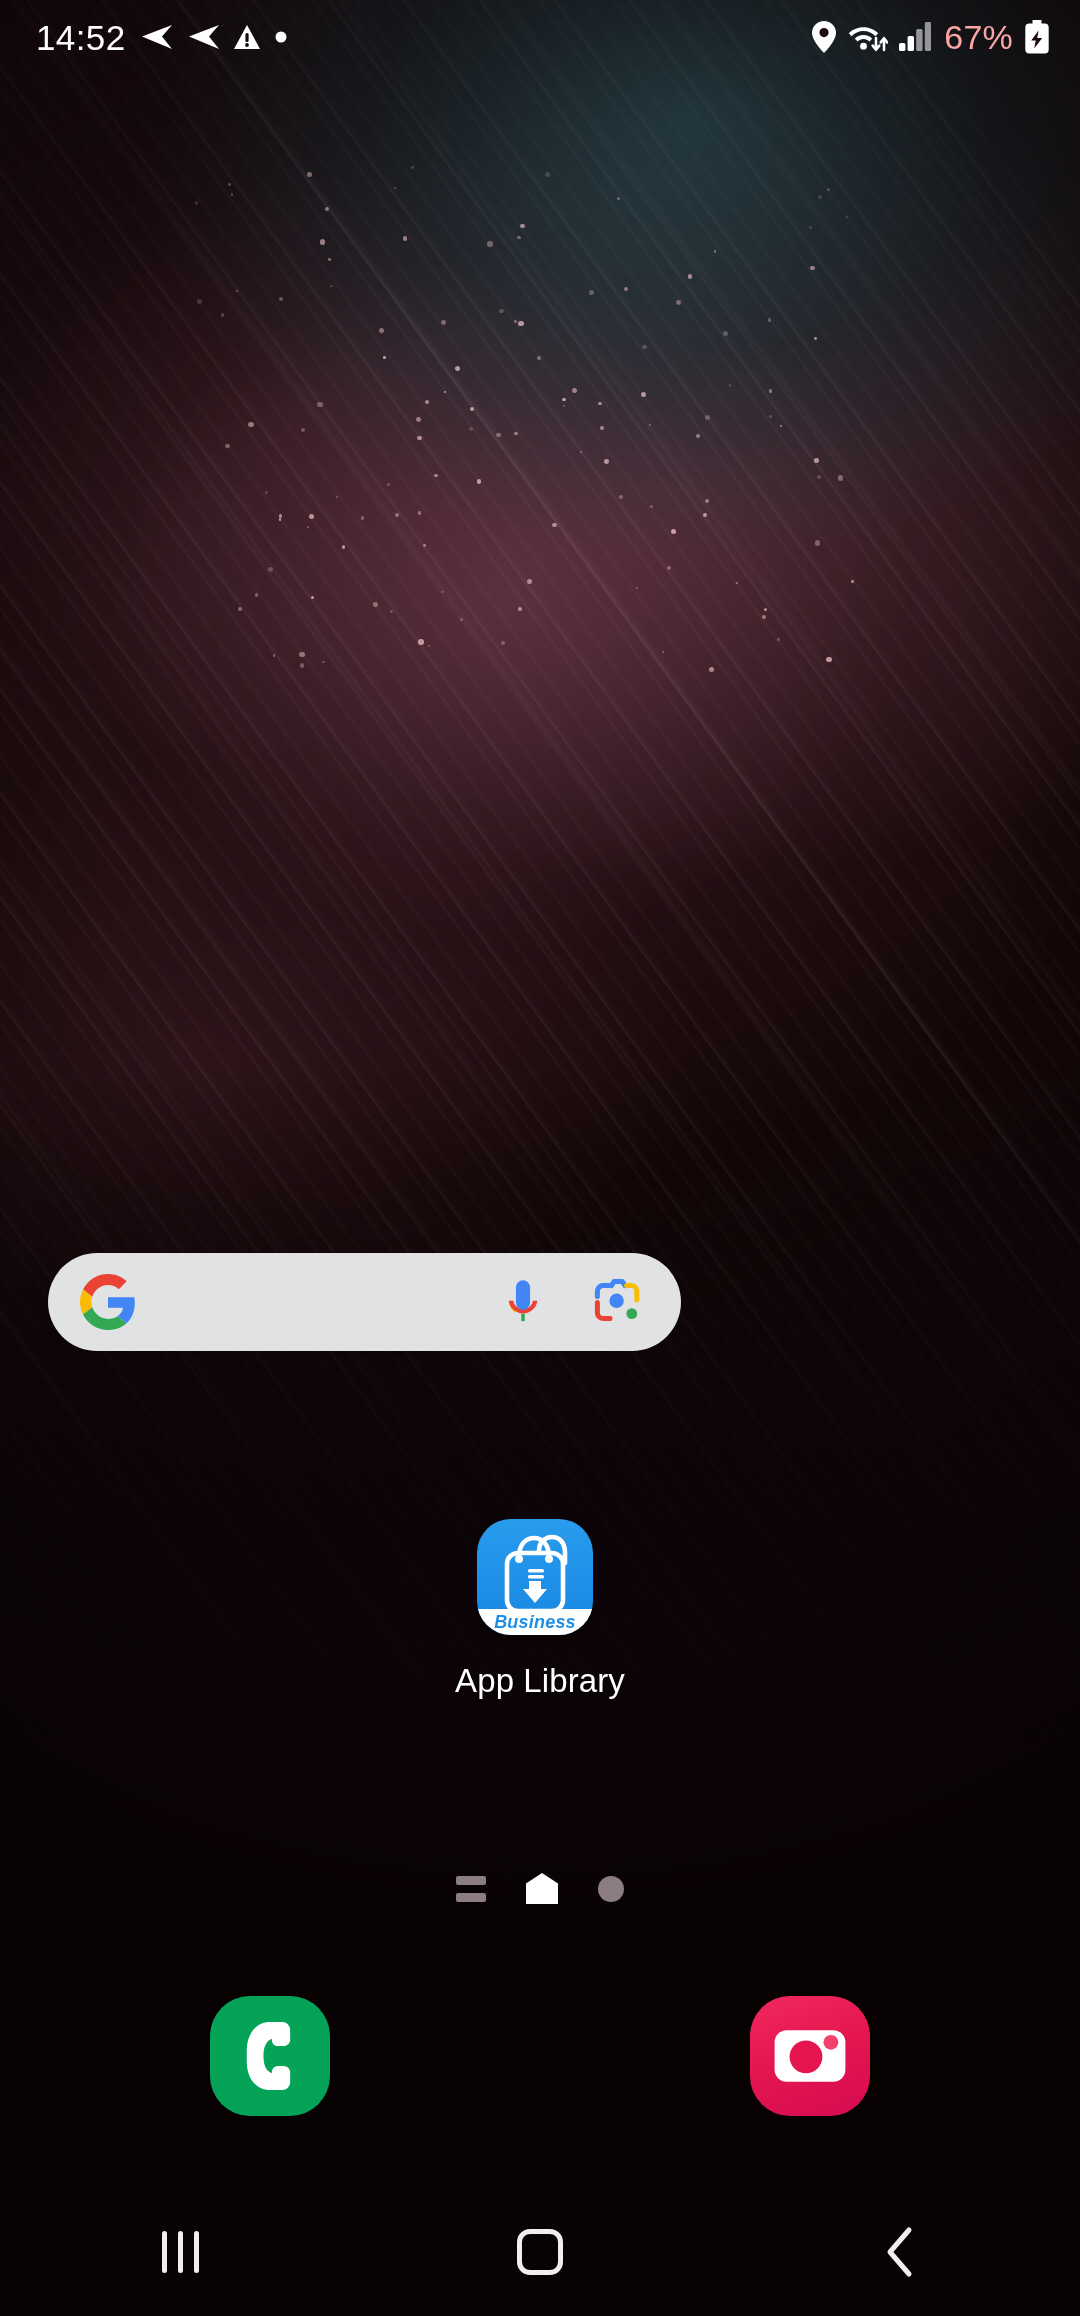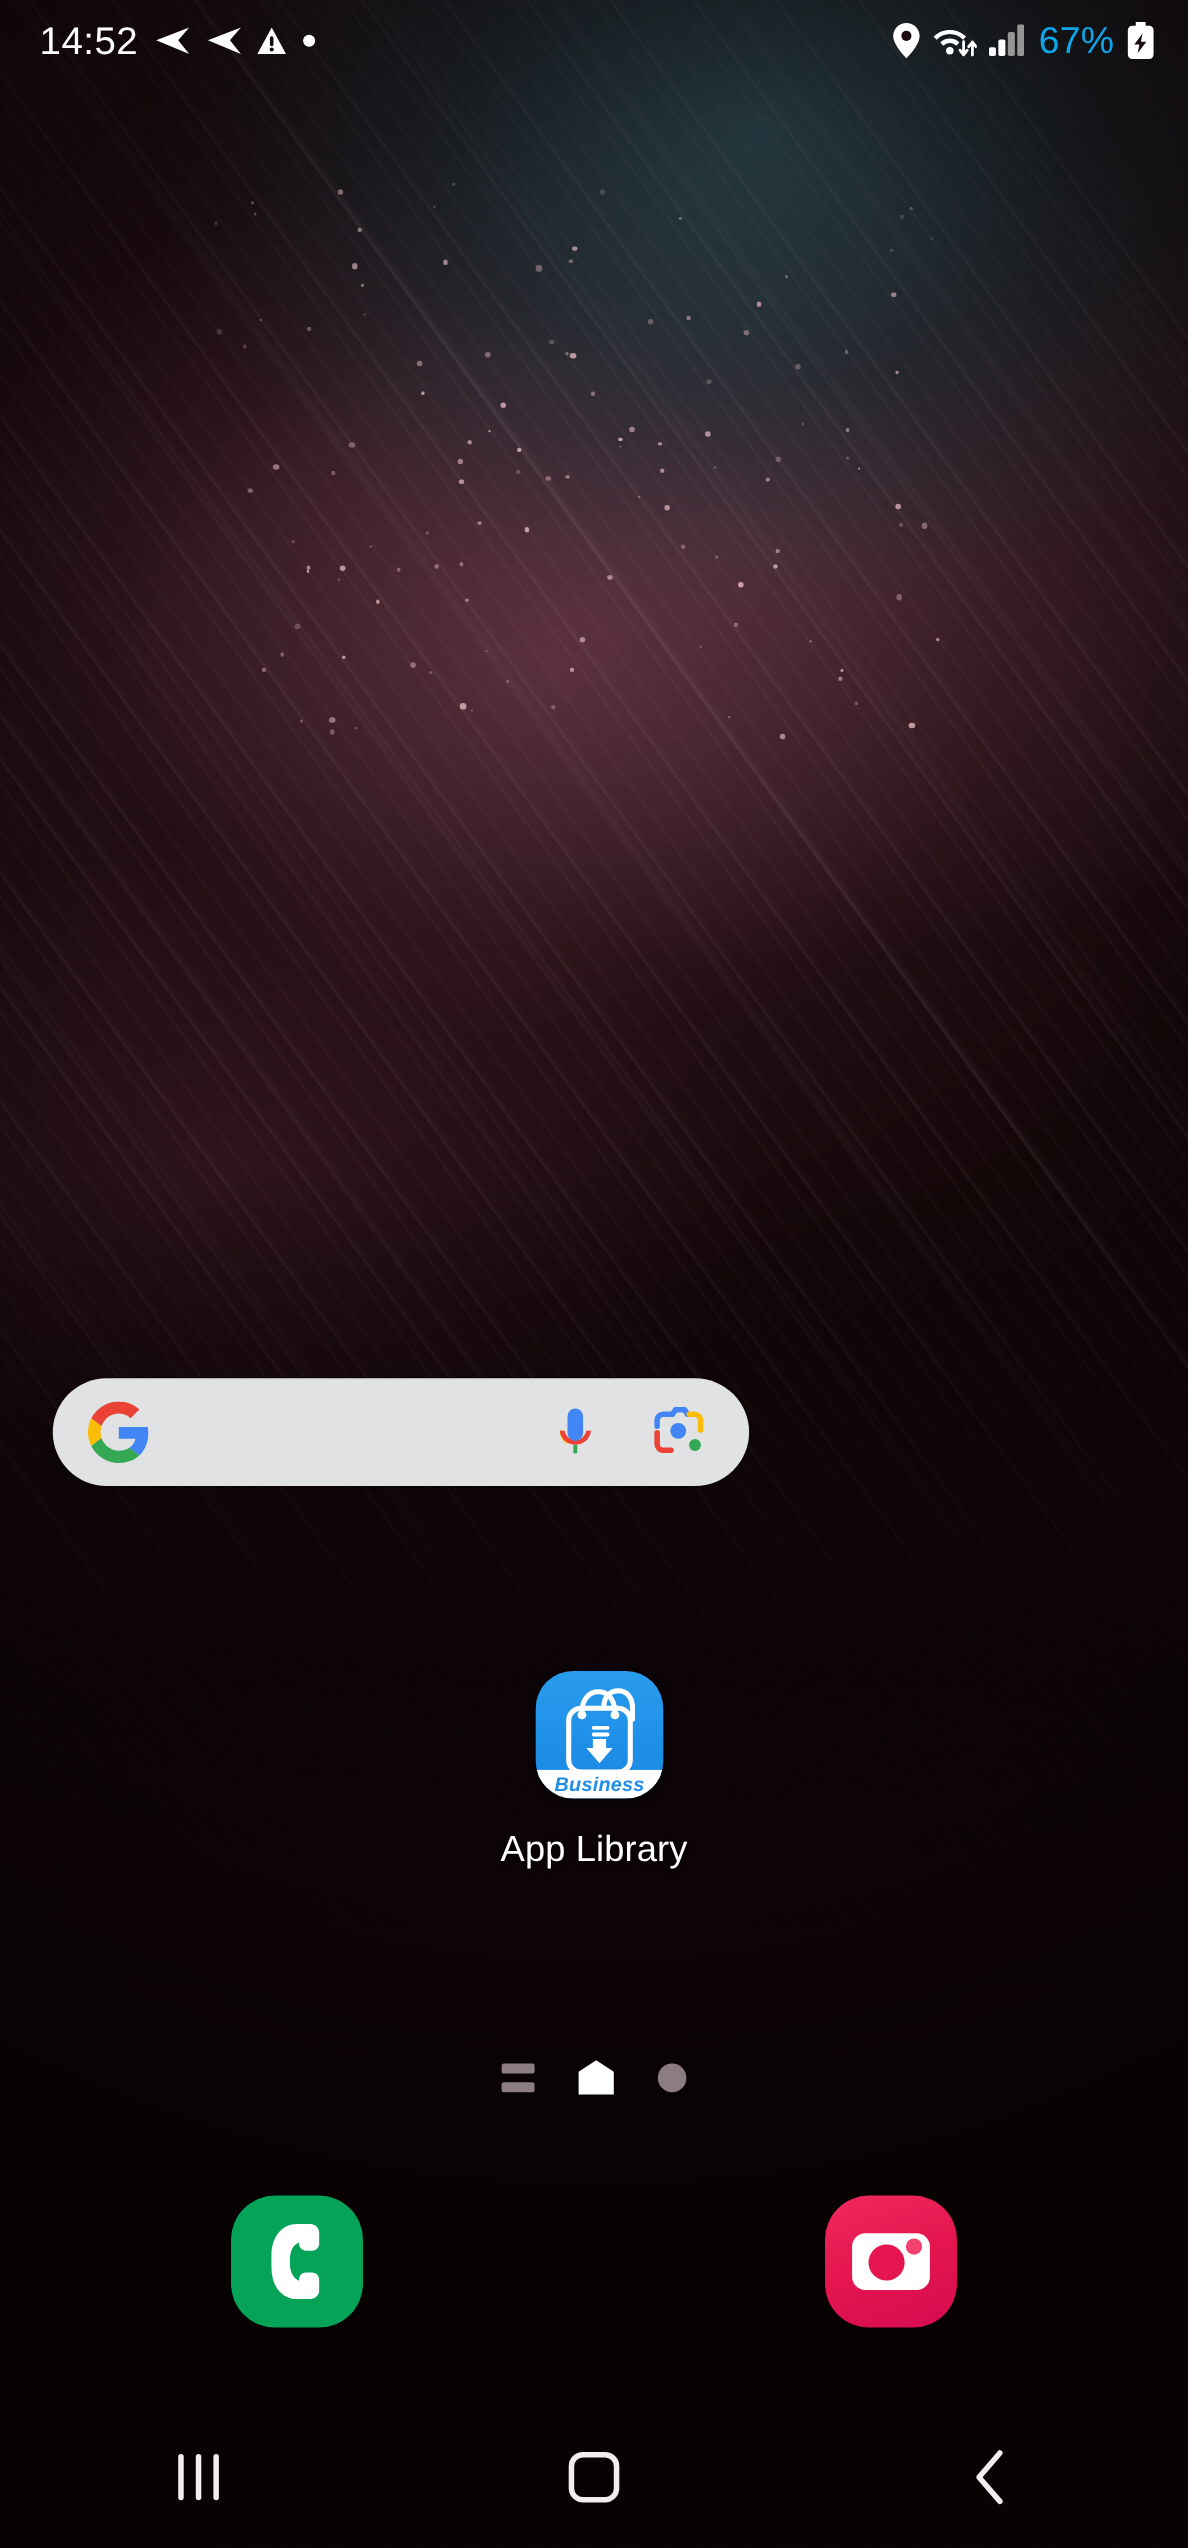--- a/index.html
+++ b/index.html
@@ -81,21 +81,21 @@
     z-index:40;
   }
   .sb-left { display:flex; align-items:center; gap:13px; }
   .sb-right { display:flex; align-items:center; gap:11px; }
   .sb-clock {
     color:#fff; font-size:35px; font-weight:400;
     letter-spacing:0.4px; line-height:1;
     font-family:"Liberation Sans", sans-serif;
   }
   .sb-batt-text {
-    color:#0ea5e9; font-size:34px; font-weight:500;
+    color:#fca5a5; font-size:34px; font-weight:500;
     letter-spacing:0.2px; line-height:1; margin-left:2px;
   }
   .ic { display:block; }
 
   
   #searchbar {
     position:absolute; left:48px; top:1253px;
     width:633px; height:98px;
     background:#e0e2e4;
     border-radius:49px;
@@ -123,21 +123,21 @@
     display:flex; flex-direction:column; align-items:center;
     padding-top:24px; padding-bottom:16px;
   }
   .app-cell.selected {
     border:3px solid #e0603c;
     width:182px;
     padding-top:21px;
   }
   .app-icon-wrap {
     width:126px; height:126px;
-    display:flex; align-items:center; justify-content:flex-end;
+    display:flex; align-items:center; justify-content:flex-start;
     position:relative;
   }
   .app-label {
     margin-top:22px;
     color:#ffffff;
     font-size:33px;
     font-weight:400;
     letter-spacing:0.1px;
     text-align:center;
     white-space:nowrap;

